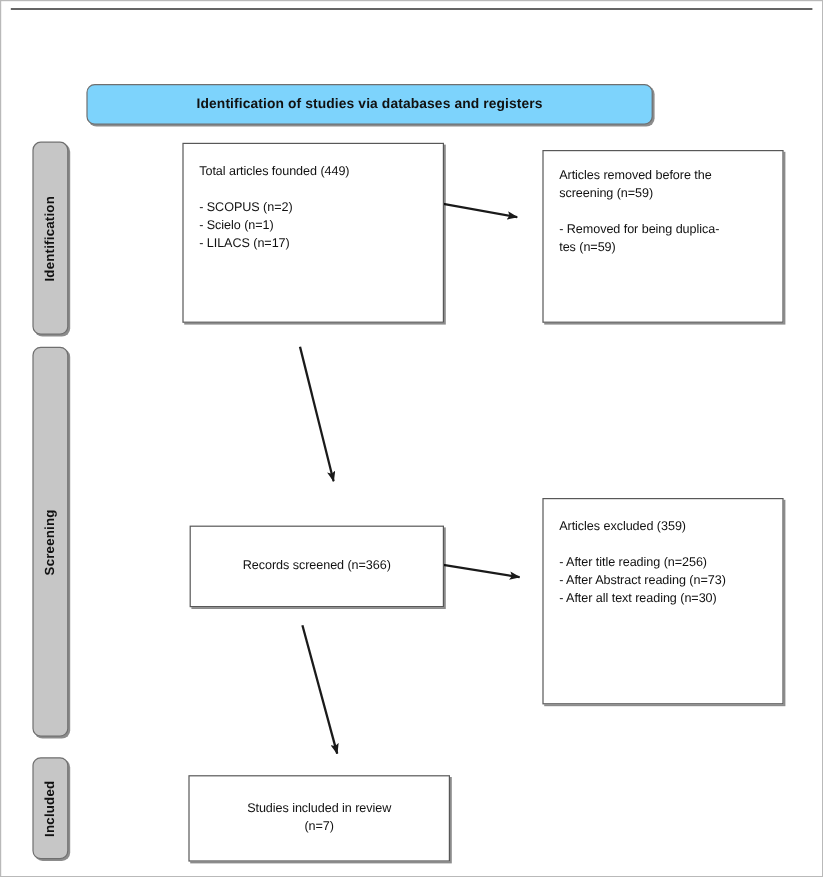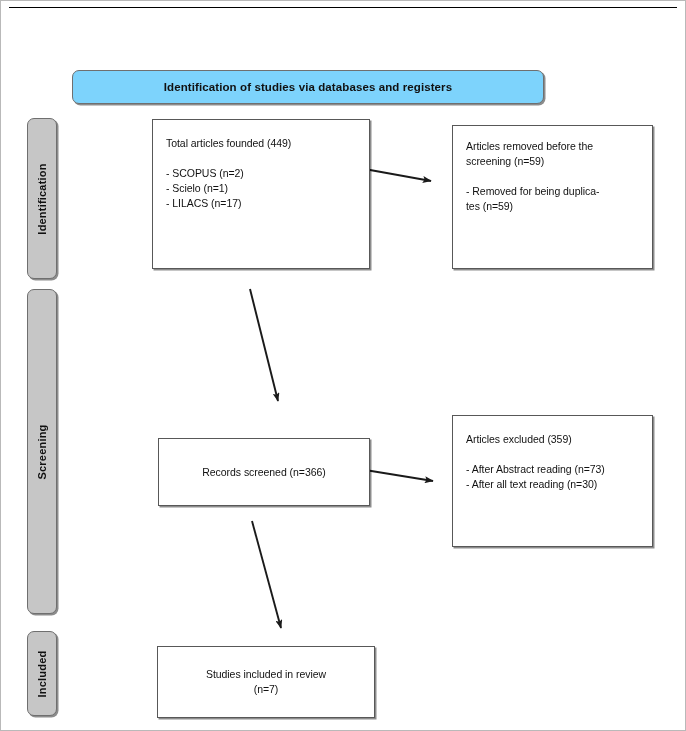--- a/index.html
+++ b/index.html
@@ -213,25 +213,26 @@
         </ul>
       </div>
     </div>
 
     <div class="node-box centered" style="left:145px; top:437px; width:212px; height:68px;">
       <div class="inner">
         <div class="node-title">Records screened (n=366)</div>
       </div>
     </div>
 
-    <div class="node-box" style="left:439px; top:414px; width:201px; height:132px;">
+    <div class="node-box" style="left:439px; top:414px; width:201px; height:172px;">
       <div class="inner" style="top:16px;">
         <div class="node-title">Articles excluded (359)</div>
         <div class="spacer-line"></div>
         <ul class="node-list">
+          <li>- After title reading (n=256)</li>
           <li>- After Abstract reading (n=73)</li>
           <li>- After all text reading (n=30)</li>
         </ul>
       </div>
     </div>
 
     <div class="node-box centered" style="left:144px; top:645px; width:218px; height:72px;">
       <div class="inner">
         <div class="node-title" style="text-align:center;">Studies included in review
 (n=7)</div>

